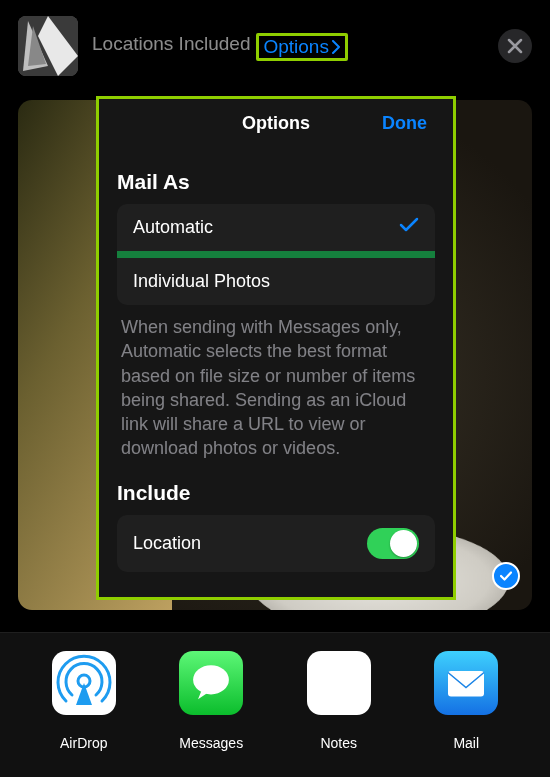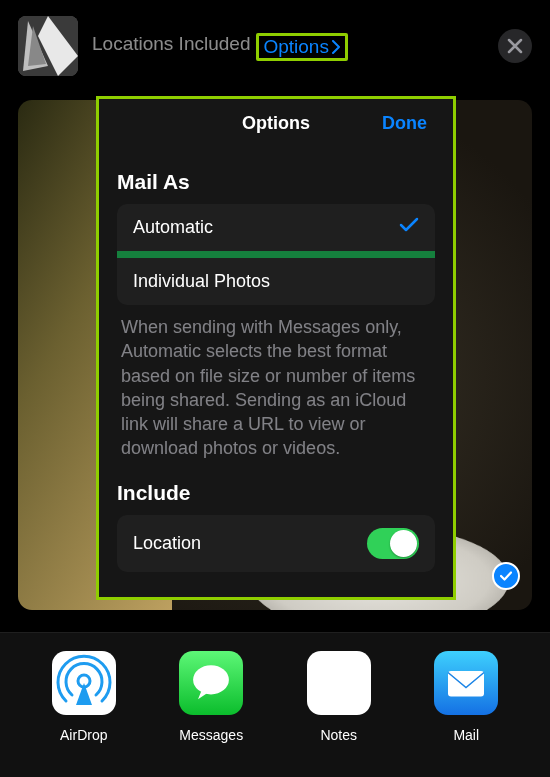--- a/index.html
+++ b/index.html
@@ -189,21 +189,21 @@
     border-top: 1px solid #1f1f1f;
     display: flex;
     justify-content: space-around;
     align-items: flex-start;
     padding: 18px 20px 0 20px;
   }
   .share-item {
     display: flex;
     flex-direction: column;
     align-items: center;
-    gap: 12px;
+    gap: 20px;
     width: 86px;
     cursor: pointer;
   }
   .share-icon {
     width: 64px; height: 64px;
     border-radius: 14px;
     display: flex; align-items: center; justify-content: center;
     position: relative;
     overflow: hidden;
   }

